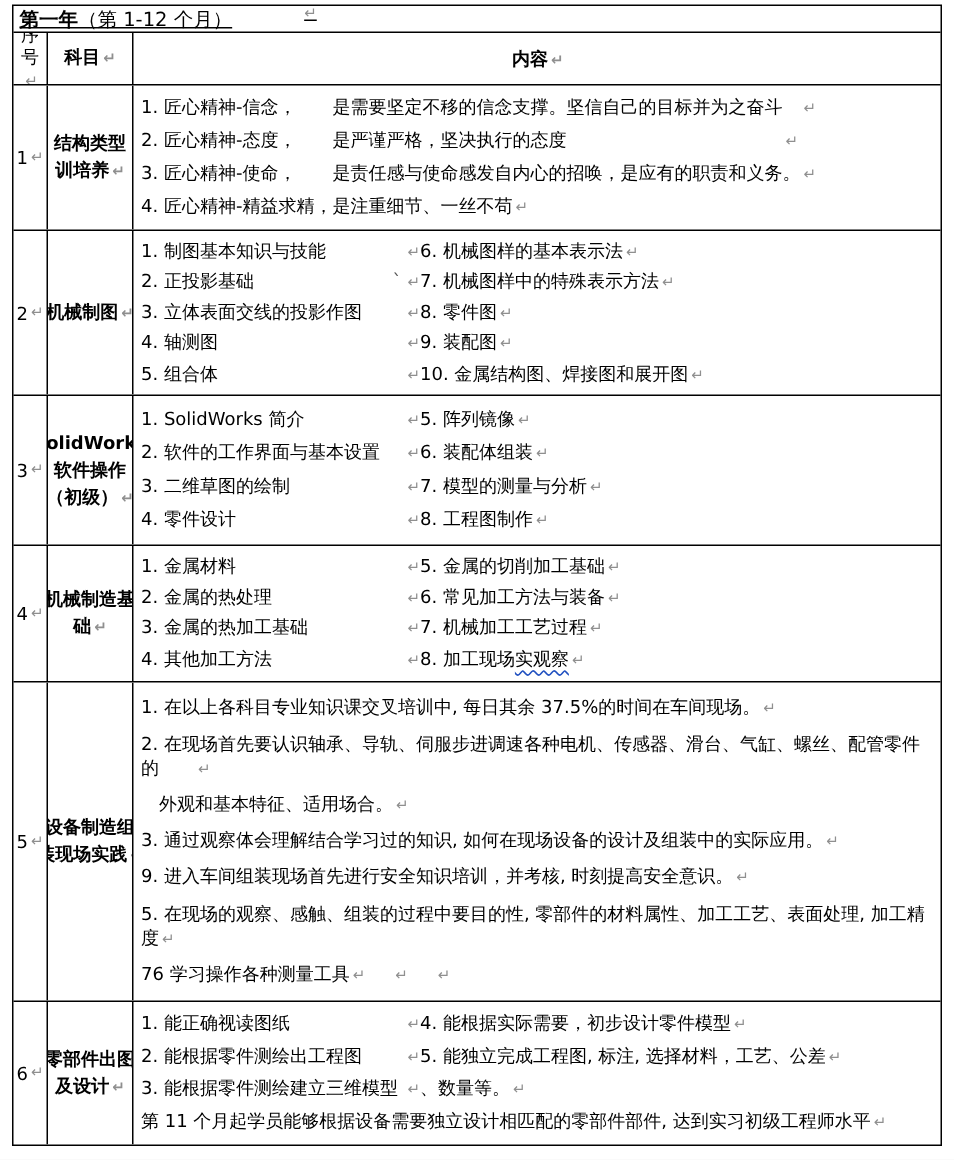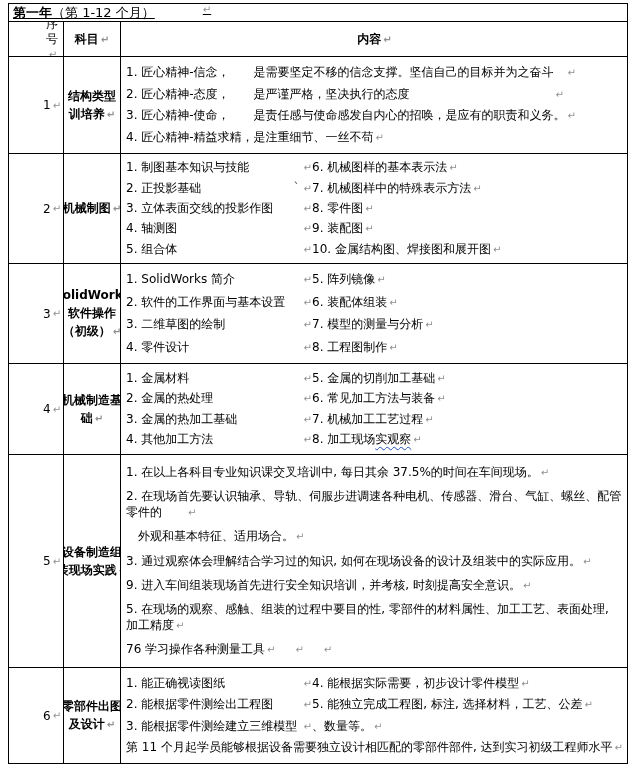--- a/index.html
+++ b/index.html
@@ -17,21 +17,21 @@
     height:17px; display:flex; align-items:flex-start; padding-left:4px;
     font-size:13px; white-space:pre; overflow:hidden;text-decoration:underline;
   }
   .title-bold { font-weight:bold; }
   .title-gap { display:inline-block; width:46px; }
   .header-row { display:flex; border-top:1px solid #000; height:35px; }
   .body-row { display:flex; border-top:1px solid #000; overflow:hidden; }
   .cell { overflow:hidden; }
   .num-cell {
     width:23px; flex:none; border-right:1px solid #000;
-    display:flex; align-items:center; justify-content:center; text-align:center;margin-left:32px;
+    display:flex; align-items:center; justify-content:center; text-align:center;
   }
   .subject-cell {
     width:57px; flex:none; border-right:1px solid #000;
     display:flex; flex-direction:column; justify-content:center;
     align-items:center; text-align:center; line-height:18px;font-weight:bold;
   }
   .content-cell {
     flex:1; display:flex; flex-direction:column; justify-content:space-evenly;
     padding:2px 4px 2px 5px;
   }

